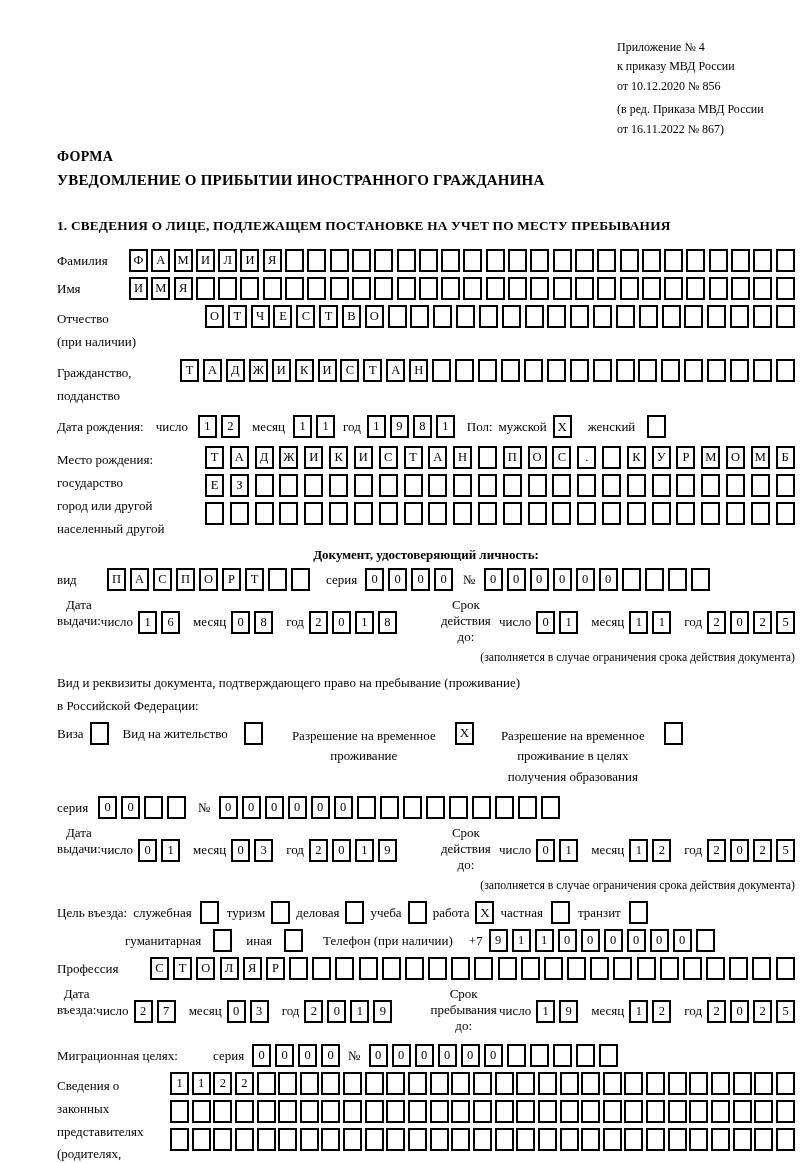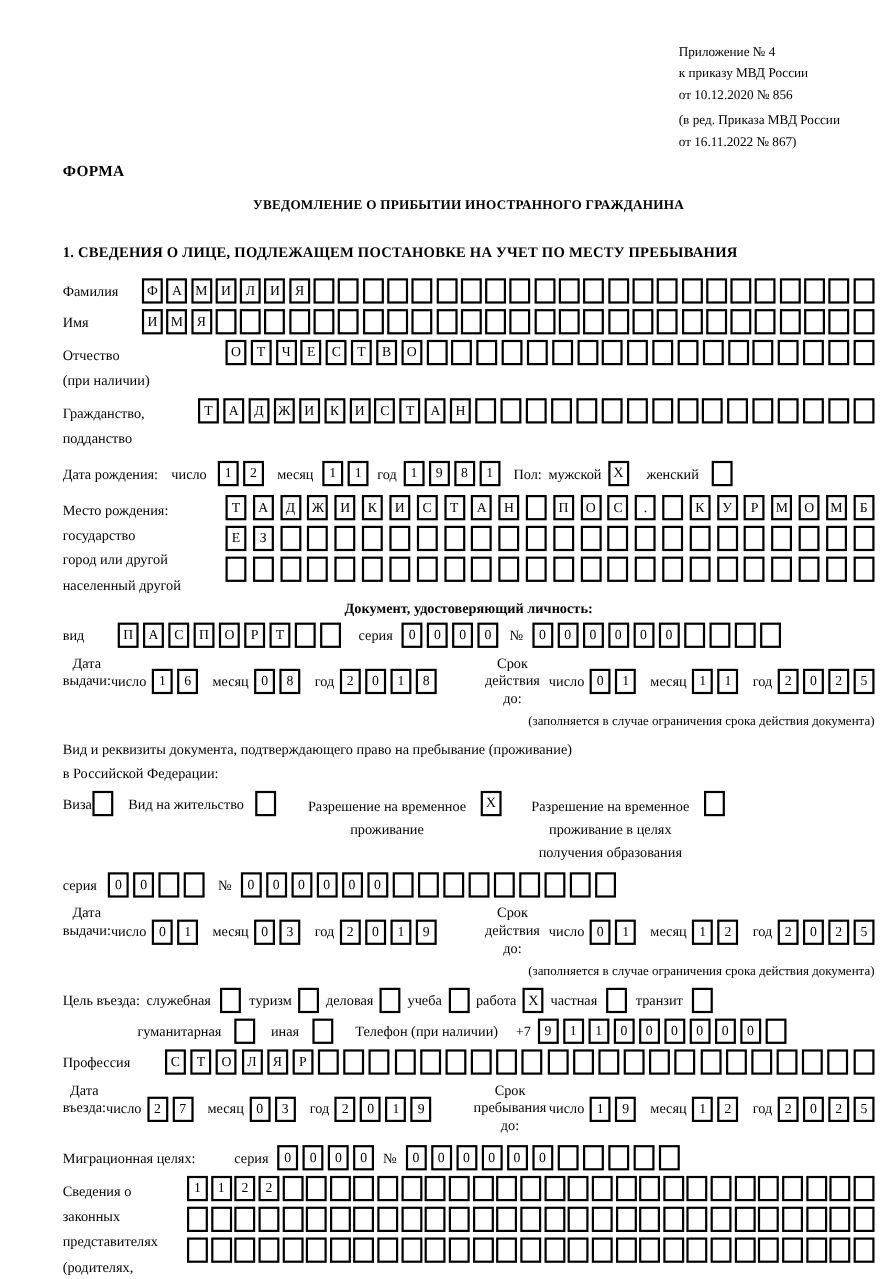--- a/index.html
+++ b/index.html
@@ -2,45 +2,45 @@
 <html><head>
 <meta charset="utf-8">
 <style>
   html,body{margin:0;padding:0;background:#fff;}
   .page{position:relative;width:800px;height:1163px;background:#fff;color:#000;
         font-family:"Liberation Serif","DejaVu Serif",serif;font-size:13px;
         padding:38px 5px 0 57px;box-sizing:border-box;overflow:hidden;}
   .hdr{margin-left:560px;width:180px;font-size:12px;line-height:1.62;}
   .hdr .sub{margin-top:4px;}
   .forma{font-weight:bold;font-size:14px;text-align:left;padding-right:32px;margin-top:10px;letter-spacing:.3px;}
-  .title{text-align:center;font-weight:bold;font-size:12px;line-height:1.55;margin-top:12px;letter-spacing:.2px;}
+  .title{font-weight:bold;font-size:15px;line-height:1.55;margin-top:4px;letter-spacing:.2px;}
   .title-underline{display:inline-block;width:55px;border-bottom:2px solid #3a3a3a;margin-left:16px;vertical-align:baseline;}
   .section-heading{font-weight:bold;font-size:13.3px;margin-top:26px;letter-spacing:.2px;}
   .row{display:flex;align-items:flex-start;margin-top:5px;}
   .mt8{margin-top:8px;}
   .lbl{padding-top:4px;flex:none;}
   .lblcol{flex:none;line-height:1.75;padding-top:3px;}
   .w50{width:50px;} .w72{width:72px;} .w93{width:93px;} .w113{width:113px;}
   .w123{width:123px;} .w140{width:140px;} .w148{width:148px;}
   .cell{box-sizing:border-box;width:19px;height:23px;border:2px solid #000;flex:none;
         display:inline-flex;align-items:center;justify-content:center;font-size:12.5px;background:#fff;}
   .grid{flex:1;display:flex;justify-content:space-between;}
   .gridcol{flex:1;display:flex;flex-direction:column;gap:5px;}
   .gridfix{display:flex;gap:4px;flex:none;}
   .cb{box-sizing:border-box;width:19px;height:23px;border:2px solid #000;flex:none;
       display:inline-flex;align-items:center;justify-content:center;font-size:13px;}
-  .center-bold{text-align:center;font-weight:bold;font-size:13px;margin-top:1px;}
+  .center-bold{text-align:center;font-weight:bold;font-size:13px;margin-top:7px;}
   .dates{display:flex;margin-top:6px;}
   .dgroup{display:flex;flex-direction:row;}
   .dgroup.right{margin-left:36px;}
   .dtitle{text-align:center;margin-bottom:2px;}
   .dline{display:flex;align-items:center;gap:5px;}
   .note-right{text-align:right;font-size:11.8px;margin-top:3px;}
   .intro{margin-top:7px;line-height:1.7;}
-  .opt{display:flex;align-items:flex-start;gap:0;flex:none;font-family:Liberation Serif, serif;}
+  .opt{display:flex;align-items:flex-start;gap:6px;flex:none;font-family:Liberation Serif, serif;}
   .opt .t{padding-top:4px;}
   .optwrap{width:170px;text-align:center;line-height:1.6;padding-top:4px;}
   .ml6{margin-left:6px;} .ml8{margin-left:8px;} .ml10{margin-left:10px;}
   .ml12{margin-left:12px;} .ml14{margin-left:14px;} .ml16{margin-left:16px;}
   .ml20{margin-left:20px;}
   .indent68{margin-left:68px;}
 </style>
 </head>
 <body>
 

